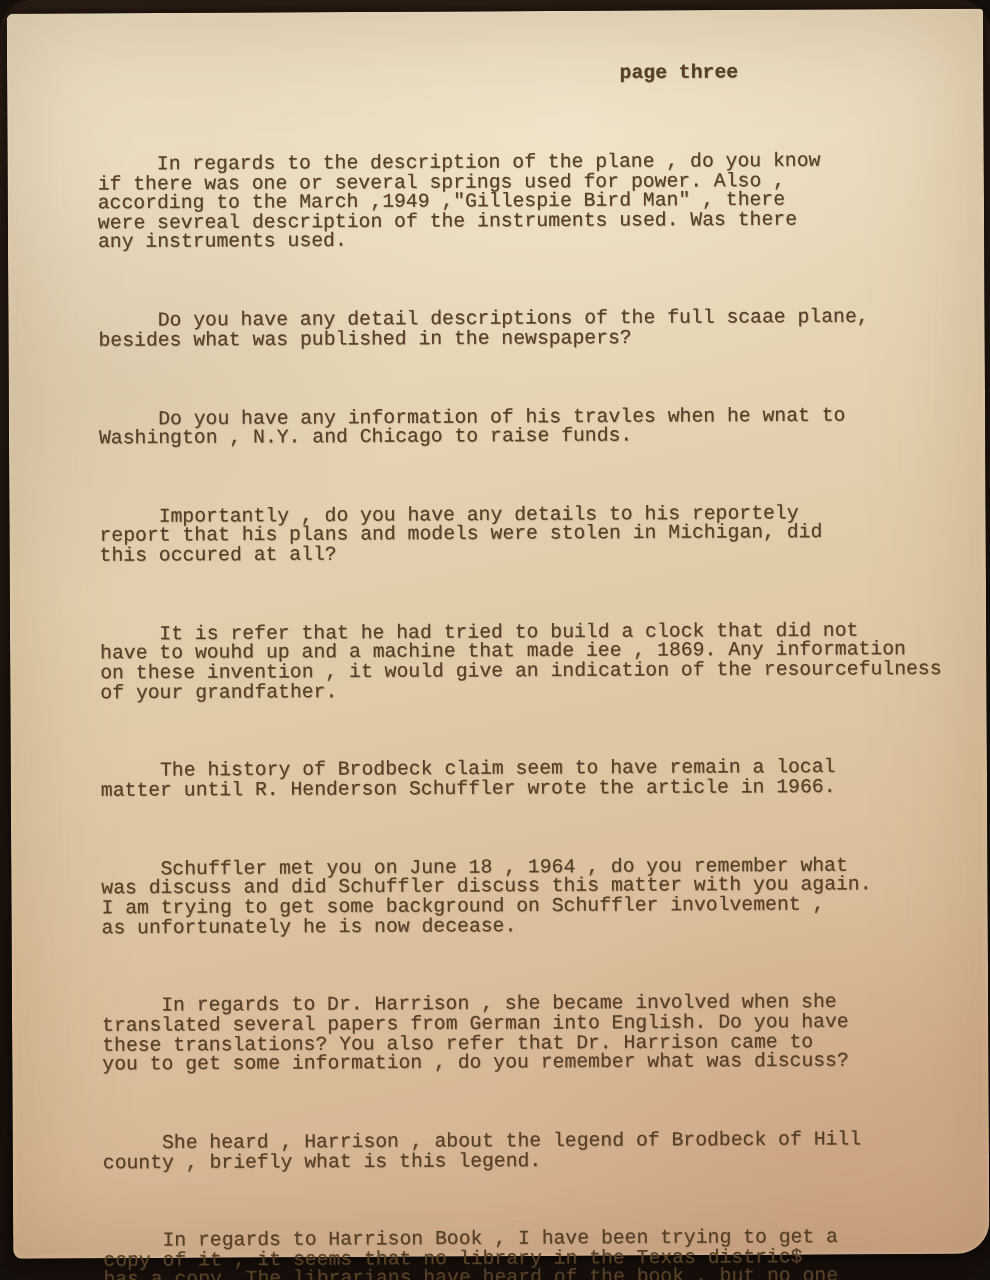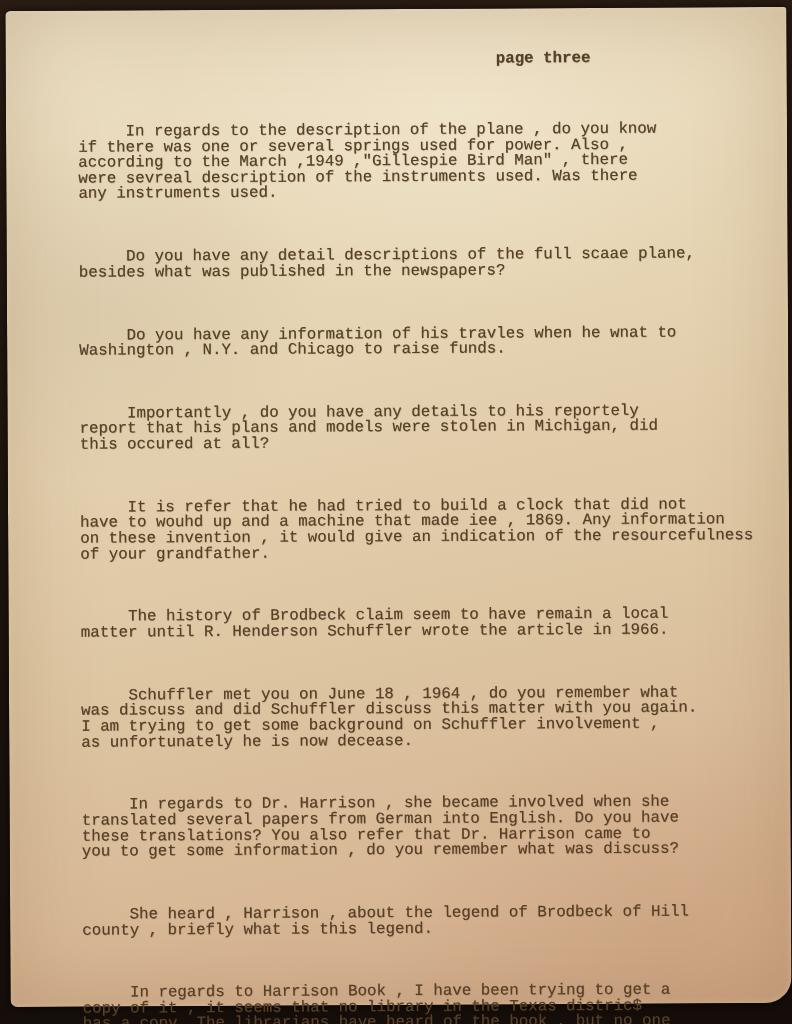--- a/index.html
+++ b/index.html
@@ -9,20 +9,21 @@
     height: 1024px;
     overflow: hidden;
     background: #16100c;
     font-family: "Liberation Mono", "DejaVu Sans Mono", monospace;
   }
   .photo-frame {
     position: relative;
     width: 792px;
     height: 1024px;
     background: linear-gradient(175deg, var(--background, #2a1c13) 0%, #1c130d 55%, #140d09 100%);
+    border-radius: 25px;
   }
   .paper {
     position: absolute;
     left: 8px;
     top: 9px;
     right: 3px;
     bottom: 19px;
     transform: rotate(-0.3deg);
     transform-origin: 50% 50%;
     border-radius: 5px 3px 26px 7px;

